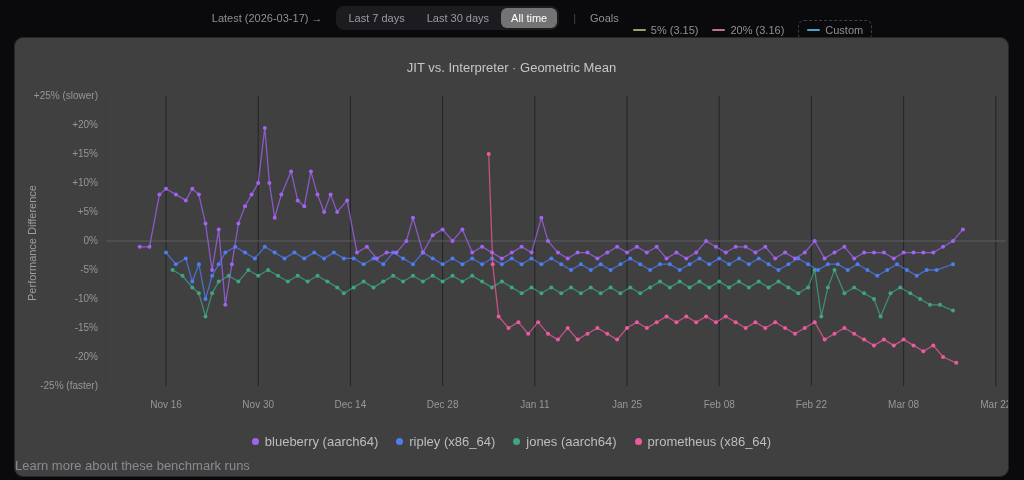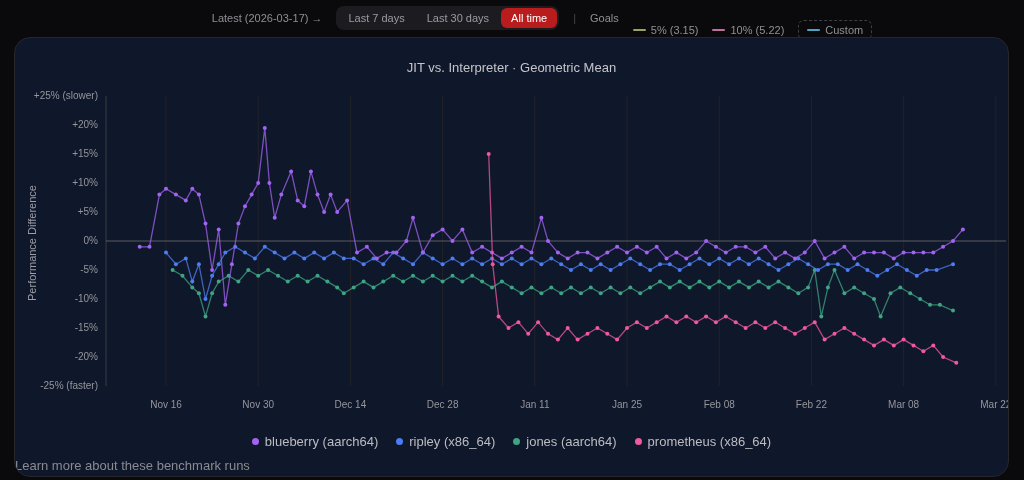--- a/index.html
+++ b/index.html
@@ -14,30 +14,30 @@
     position:absolute; top:0; left:4px; right:0; height:36px;
     display:flex; align-items:center; justify-content:center; gap:14px;
     font-size:11px; color:#8f8f96; padding-left:56px;
   }
   .latest { cursor:pointer; white-space:nowrap; }
   .seg { display:flex; background:#1c1c20; border-radius:8px; padding:2px; gap:2px; }
   .seg button {
     border:none; background:transparent; color:#9a9aa2; font-size:11px;
     padding:4px 10px; border-radius:6px; font-family:inherit; cursor:pointer; white-space:nowrap;
   }
-  .seg button.selected { background:#b91c1c; color:#ffffff;text-align:center; }
+  .seg button.selected { background:#737373; color:#ffffff;text-align:center; }
   .sep { color:#44444a; }
   .goals-label { color:#8f8f96; }
   .goal-item { display:inline-flex; align-items:center; gap:5px; cursor:pointer; white-space:nowrap;margin-top:23px; }
   .goal-dash { width:13px; height:2px; border-radius:1px; display:inline-block; background:#777; }
   .goal-boxed { border:1px dashed #3f3f46; border-radius:6px; padding:3px 8px; }
   
   .card {
     position:absolute; left:14px; top:37px; width:995px; height:440px;
-    background:#0f172a; border:1px solid #26262b; border-radius:16px; overflow:hidden;
+    background:#404040; border:1px solid #26262b; border-radius:9px; overflow:hidden;
   }
   .chart-title {
     position:absolute; top:22px; left:0; right:0; text-align:center;
     font-size:13px; color:#c6c6cb;
   }
   .ylabel {
     position:absolute; left:17px; top:205px;
     transform:translate(-50%,-50%) rotate(-90deg);
     font-size:11px; color:#9d9da4; white-space:nowrap;
   }
@@ -66,21 +66,21 @@
     <button class="selected">All time</button>
   </div>
   <span class="sep">|</span>
   <span class="goals-label">Goals</span>
   <span class="goal-item">
     <span class="goal-dash" style="background: rgb(147, 164, 105);"></span>
     <span>5% (3.15)</span>
   </span>
   <span class="goal-item">
     <span class="goal-dash" style="background: rgb(191, 111, 154);"></span>
-    <span>10% (5.22)</span>
+    <span>20% (3.16)</span>
   </span>
   <span class="goal-item goal-boxed">
     <span class="goal-dash" style="background: rgb(75, 163, 199);"></span>
     <span>Custom</span>
   </span>
 </div>
 
 <div class="card">
   <div class="chart-title">JIT vs. Interpreter · Geometric Mean</div>
   <div class="ylabel">Performance Difference</div>

